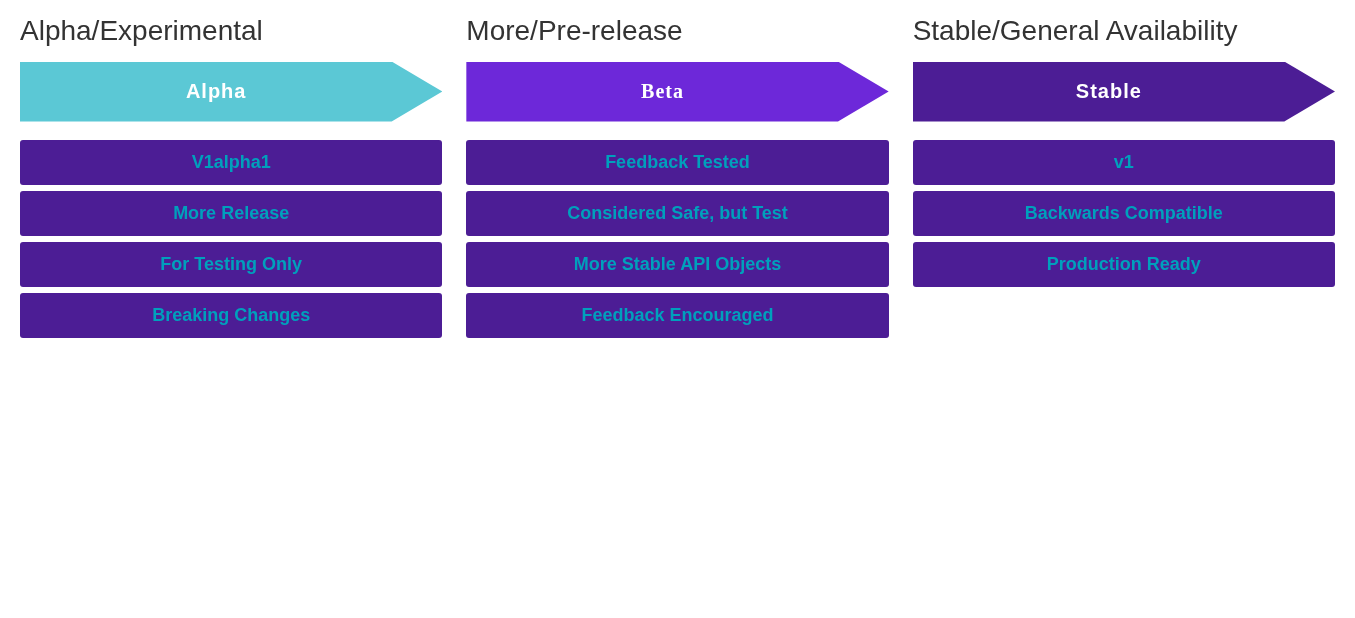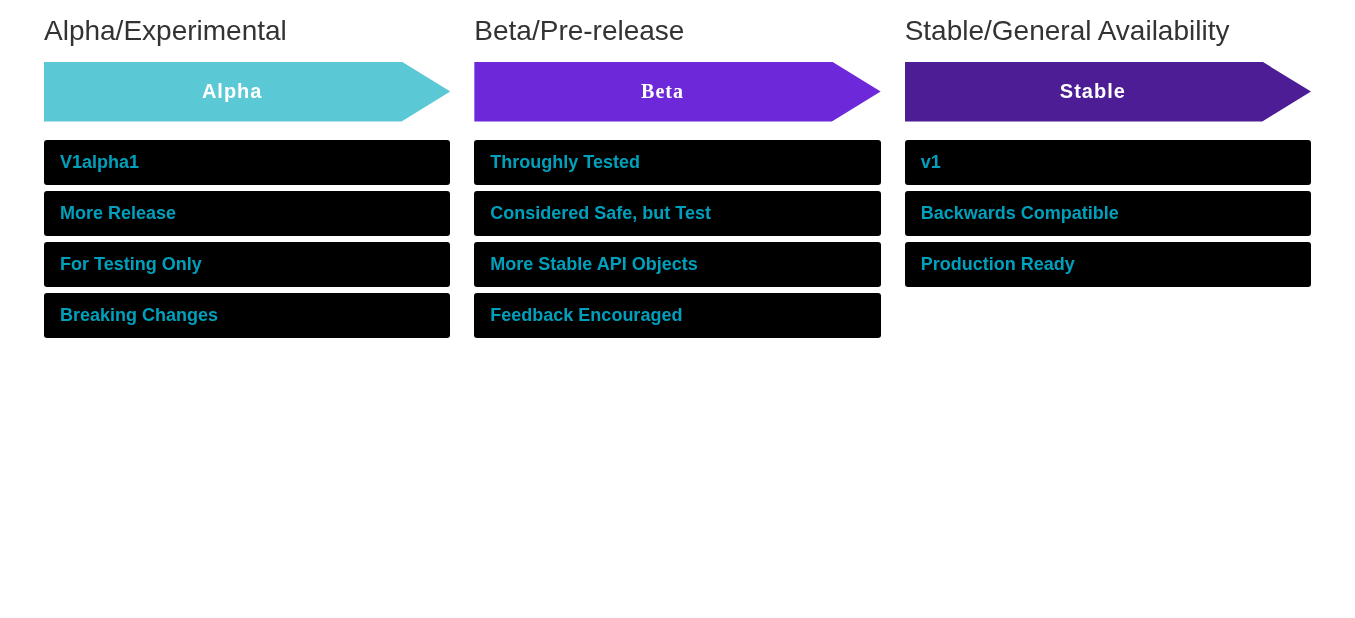--- a/index.html
+++ b/index.html
@@ -8,21 +8,21 @@
       font-family: Arial, sans-serif;
       width: 1355px;
       height: 618px;
       overflow: hidden;
     }
     .page {
       display: flex;
       flex-direction: row;
       width: 1355px;
       height: 582px;
-      padding: 10px 32px;
+      padding: 10px 8px;
     }
     .column {
       flex: 1;
       display: flex;
       flex-direction: column;
       padding: 0 12px;
     }
     .col-title {
       font-size: 28px;
       font-weight: 300;
@@ -64,23 +64,24 @@
       font-size: 20px;
       letter-spacing: 1px;
       padding-right: 30px;
     }
     .items-list {
       display: flex;
       flex-direction: column;
       gap: 6px;
     }
     .item-box {
-      background: #000000;
+      background: #4c1d95;
       border-radius: 3px;
       padding: 12px 16px;
+      text-align: center;
     }
     .item-text {
       color: #00a0bc;
       font-size: 18px;
       font-weight: bold;
     }
   </style>
 </head>
 <body>
 
@@ -93,28 +94,28 @@
         </div>
       </div>
       <div class="items-list">
         <div class="item-box"><span class="item-text">V1alpha1</span></div>
         <div class="item-box"><span class="item-text">More Release</span></div>
         <div class="item-box"><span class="item-text">For Testing Only</span></div>
         <div class="item-box"><span class="item-text">Breaking Changes</span></div>
       </div>
     </div>
     <div class="column">
-      <div class="col-title">Beta/Pre-release</div>
+      <div class="col-title">More/Pre-release</div>
       <div class="arrow-container">
         <div class="arrow-shape dark-teal">
           <span class="arrow-label">Beta</span>
         </div>
       </div>
       <div class="items-list">
-        <div class="item-box"><span class="item-text">Throughly Tested</span></div>
+        <div class="item-box"><span class="item-text">Feedback Tested</span></div>
         <div class="item-box"><span class="item-text">Considered Safe, but Test</span></div>
         <div class="item-box"><span class="item-text">More Stable API Objects</span></div>
         <div class="item-box"><span class="item-text">Feedback Encouraged</span></div>
       </div>
     </div>
     <div class="column">
       <div class="col-title">Stable/General Availability</div>
       <div class="arrow-container">
         <div class="arrow-shape medium-blue">
           <span class="arrow-label">Stable</span>

